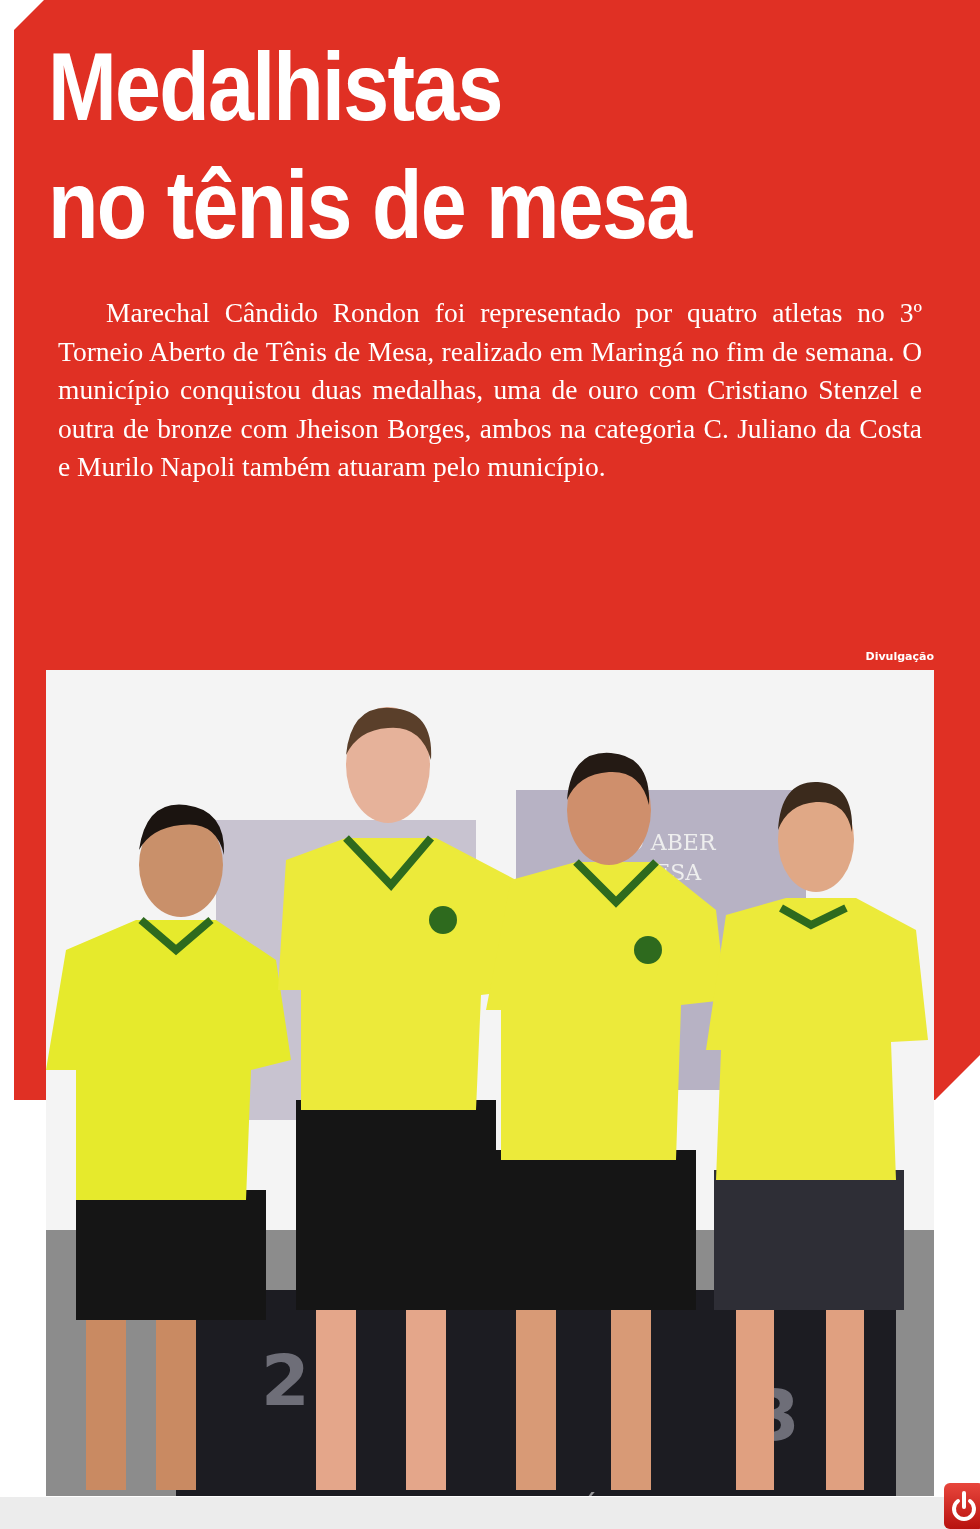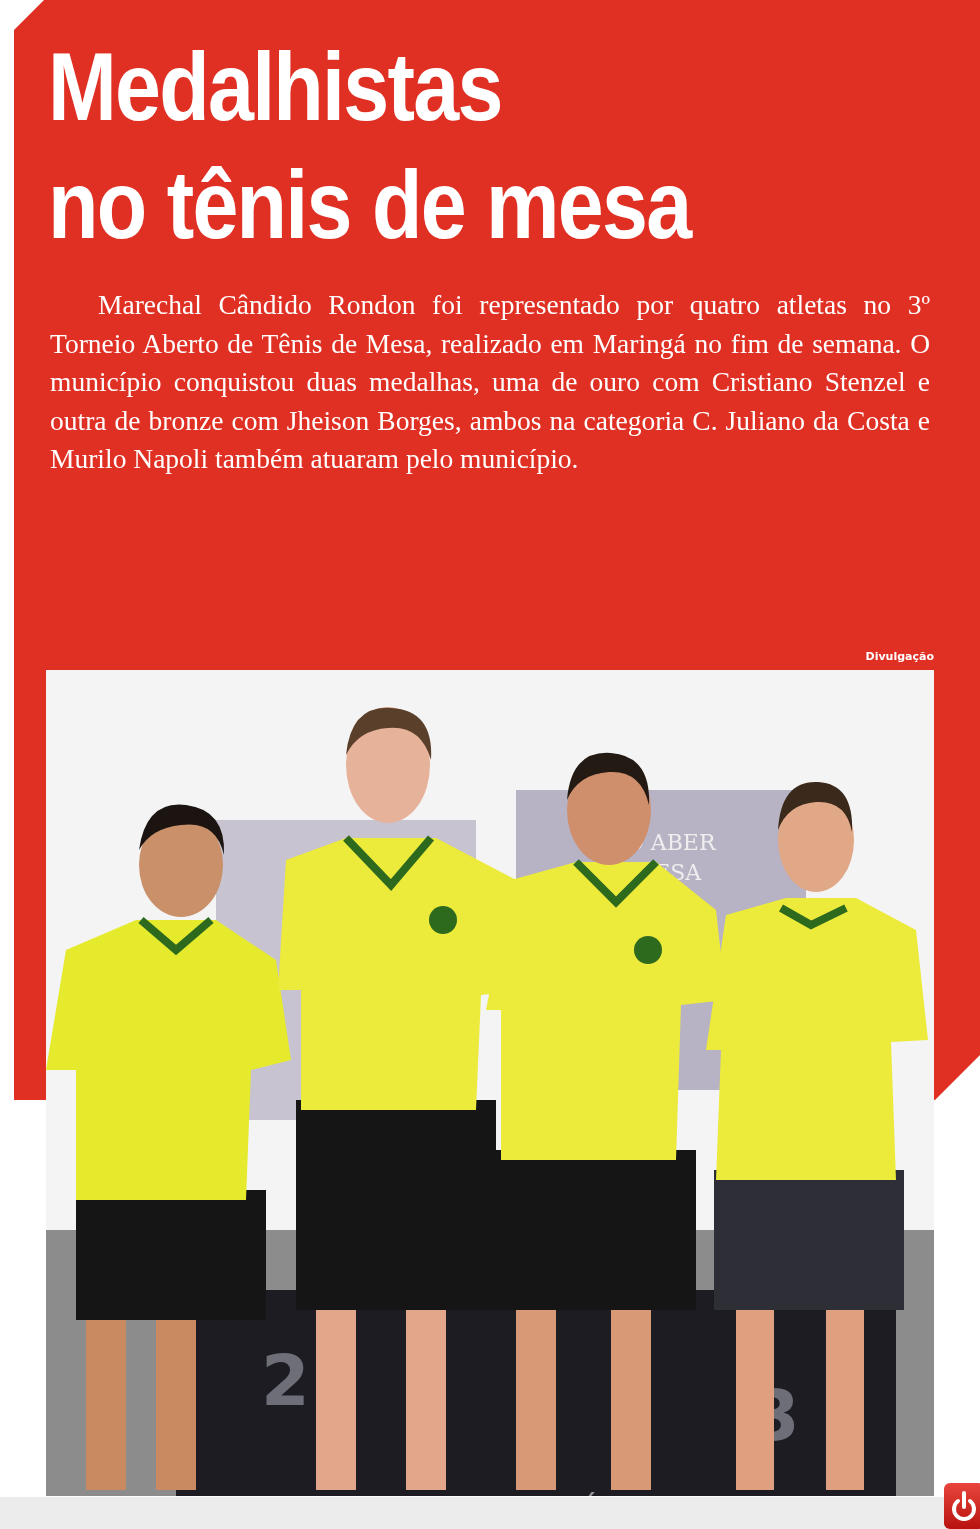--- a/index.html
+++ b/index.html
@@ -1,21 +1,21 @@
 <!DOCTYPE html>
 <html><head>
   <meta charset="utf-8">
   <style>
     html, body { margin:0; padding:0; }
     body { width:980px; height:1529px; background:#ffffff; position:relative; overflow:hidden; font-family:"Liberation Sans", sans-serif; }
     .red-panel { position:absolute; left:14px; top:0; width:966px; height:1100px; background:#e03024;
       clip-path: polygon(30px 0, 966px 0, 966px 1055px, 921px 1100px, 0 1100px, 0 30px); }
     .headline { position:absolute; left:48px; top:28px; margin:0; color:#ffffff; font-family:"Liberation Sans", sans-serif; font-weight:bold; font-size:96px; line-height:118px; letter-spacing:-2px; transform:scaleX(0.86); transform-origin:left top; }
     .body-text { position:absolute; left:46px; top:282px; width:888px; color:#ffffff; font-family:"Liberation Serif", serif; font-size:27.5px; line-height:38.5px; text-align:justify; }
-    .body-text p { margin:4px; text-indent:48px; }
+    .body-text p { margin:12px; text-indent:48px; }
     .credit { position:absolute; right:46px; top:650px; color:#fff; font-family:"DejaVu Sans", sans-serif; font-size:11px; font-weight:bold;padding-left:31px; }
     .photo { position:absolute; left:46px; top:670px; width:888px; height:826px; overflow:hidden; background:#f2f2f2; }
     .footer-bar { position:absolute; left:0; top:1497px; width:980px; height:32px; background:#ececec; }
     .power-btn { position:absolute; left:944px; top:1483px; width:40px; height:46px; border-radius:6px; background:linear-gradient(#e8463c,#b8120f); }
     .watermark { position:absolute; left:500px; top:1492px; font-family:"DejaVu Sans", sans-serif; font-size:34px; color:rgba(255,255,255,0.55); letter-spacing:-1px; }
     .watermark b { font-weight:bold; color:rgba(200,200,200,0.65); }
   </style>
 </head>
 <body>
 

